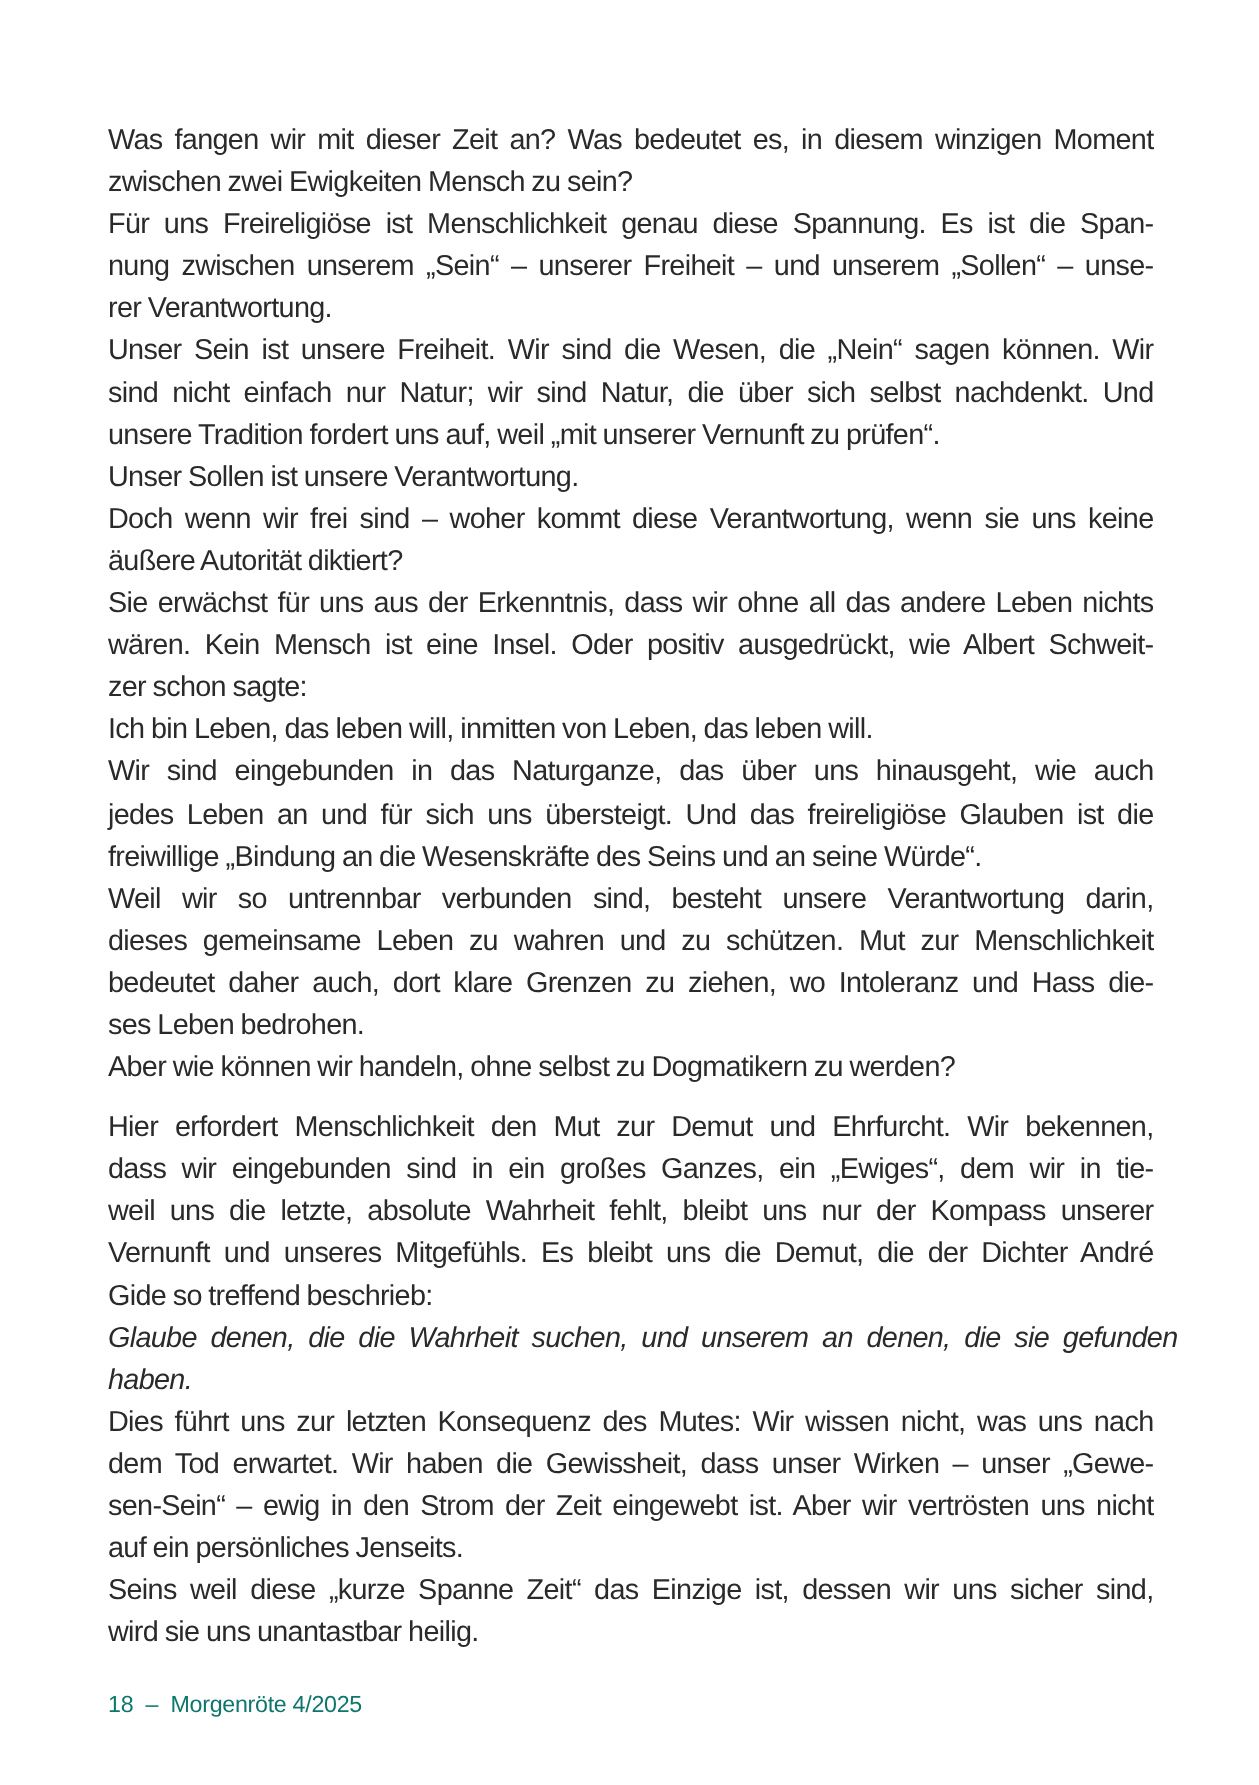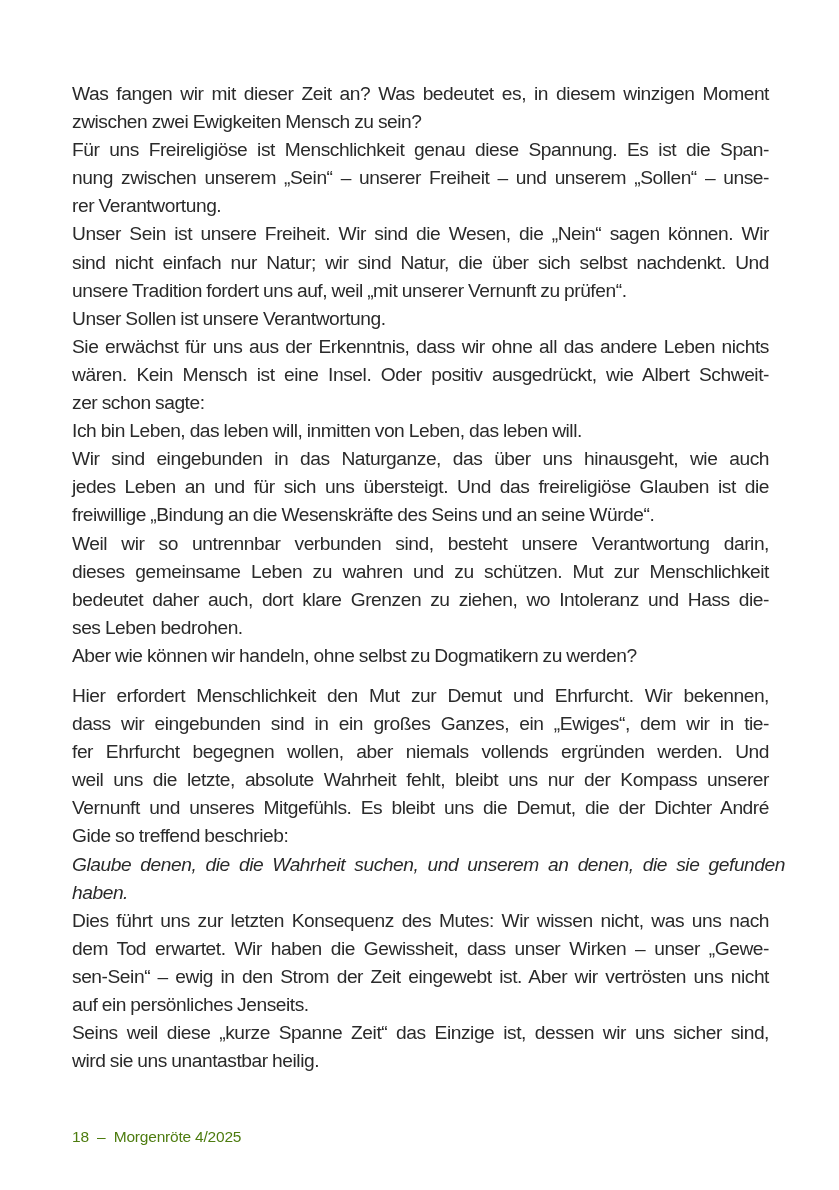--- a/index.html
+++ b/index.html
@@ -37,21 +37,21 @@
     }
     .line.italic {
       font-style: italic;
     }
     .footer {
       position: absolute;
       left: 72px;
       top: 1128px;
       font-size: 15.5px;
       letter-spacing: -0.2px;
-      color: #4d7c0f;
+      color: #0f766e;
       white-space: pre;
     }
   </style>
 </head>
 <body>
 
 <div class="page-body">
     <div class="paragraph">
       <span class="line" style="display: block; width: auto; word-spacing: 3.14904px;">Was fangen wir mit dieser Zeit an? Was bedeutet es, in diesem winzigen Moment</span>
       <span class="line last" style="display: block;">zwischen zwei Ewigkeiten Mensch zu sein?</span>
@@ -61,20 +61,24 @@
       <span class="line" style="display: block; width: auto; word-spacing: 3.23828px;">nung zwischen unserem „Sein“ – unserer Freiheit – und unserem „Sollen“ – unse-</span>
       <span class="line last" style="display: block;">rer Verantwortung.</span>
     </div>
     <div class="paragraph">
       <span class="line" style="display: block; width: auto; word-spacing: 3.5px;">Unser Sein ist unsere Freiheit. Wir sind die Wesen, die „Nein“ sagen können. Wir</span>
       <span class="line" style="display: block; width: auto; word-spacing: 4.48678px;">sind nicht einfach nur Natur; wir sind Natur, die über sich selbst nachdenkt. Und</span>
       <span class="line last" style="display: block;">unsere Tradition fordert uns auf, weil „mit unserer Vernunft zu prüfen“.</span>
     </div>
     <div class="paragraph">
       <span class="line last" style="display: block;">Unser Sollen ist unsere Verantwortung.</span>
+    </div>
+    <div class="paragraph">
+      <span class="line" style="display: block; width: auto; word-spacing: 3.28365px;">Doch wenn wir frei sind – woher kommt diese Verantwortung, wenn sie uns keine</span>
+      <span class="line last" style="display: block;">äußere Autorität diktiert?</span>
     </div>
     <div class="paragraph">
       <span class="line" style="display: block; width: auto; word-spacing: 1.83482px;">Sie erwächst für uns aus der Erkenntnis, dass wir ohne all das andere Leben nichts</span>
       <span class="line" style="display: block; width: auto; word-spacing: 4.68324px;">wären. Kein Mensch ist eine Insel. Oder positiv ausgedrückt, wie Albert Schweit-</span>
       <span class="line last" style="display: block;">zer schon sagte:</span>
     </div>
     <div class="paragraph">
       <span class="line last" style="display: block;">Ich bin Leben, das leben will, inmitten von Leben, das leben will.</span>
     </div>
     <div class="paragraph">
@@ -87,21 +91,20 @@
       <span class="line" style="display: block; width: auto; word-spacing: 5.57812px;">dieses gemeinsame Leben zu wahren und zu schützen. Mut zur Menschlichkeit</span>
       <span class="line" style="display: block; width: auto; word-spacing: 4.21094px;">bedeutet daher auch, dort klare Grenzen zu ziehen, wo Intoleranz und Hass die-</span>
       <span class="line last" style="display: block;">ses Leben bedrohen.</span>
     </div>
     <div class="paragraph">
       <span class="line last" style="display: block;">Aber wie können wir handeln, ohne selbst zu Dogmatikern zu werden?</span>
     </div>
     <div class="paragraph">
       <span class="line" style="display: block; width: auto; word-spacing: 6.36094px; margin-top: 12px;">Hier erfordert Menschlichkeit den Mut zur Demut und Ehrfurcht. Wir bekennen,</span>
       <span class="line" style="display: block; width: auto; word-spacing: 5.41707px;">dass wir eingebunden sind in ein großes Ganzes, ein „Ewiges“, dem wir in tie-</span>
-      <span class="line" style="display: block; width: auto; word-spacing: 7.90278px;">fer Ehrfurcht begegnen wollen, aber niemals vollends ergründen werden. Und</span>
       <span class="line" style="display: block; width: auto; word-spacing: 5.0599px;">weil uns die letzte, absolute Wahrheit fehlt, bleibt uns nur der Kompass unserer</span>
       <span class="line" style="display: block; width: auto; word-spacing: 4.42839px;">Vernunft und unseres Mitgefühls. Es bleibt uns die Demut, die der Dichter André</span>
       <span class="line last" style="display: block;">Gide so treffend beschrieb:</span>
     </div>
     <div class="paragraph">
       <span class="line italic" style="display: block; width: auto; word-spacing: 4.28385px;">Glaube denen, die die Wahrheit suchen, und unserem an denen, die sie gefunden</span>
       <span class="line last italic" style="display: block;">haben.</span>
     </div>
     <div class="paragraph">
       <span class="line" style="display: block; width: auto; word-spacing: 2.86178px;">Dies führt uns zur letzten Konsequenz des Mutes: Wir wissen nicht, was uns nach</span>

